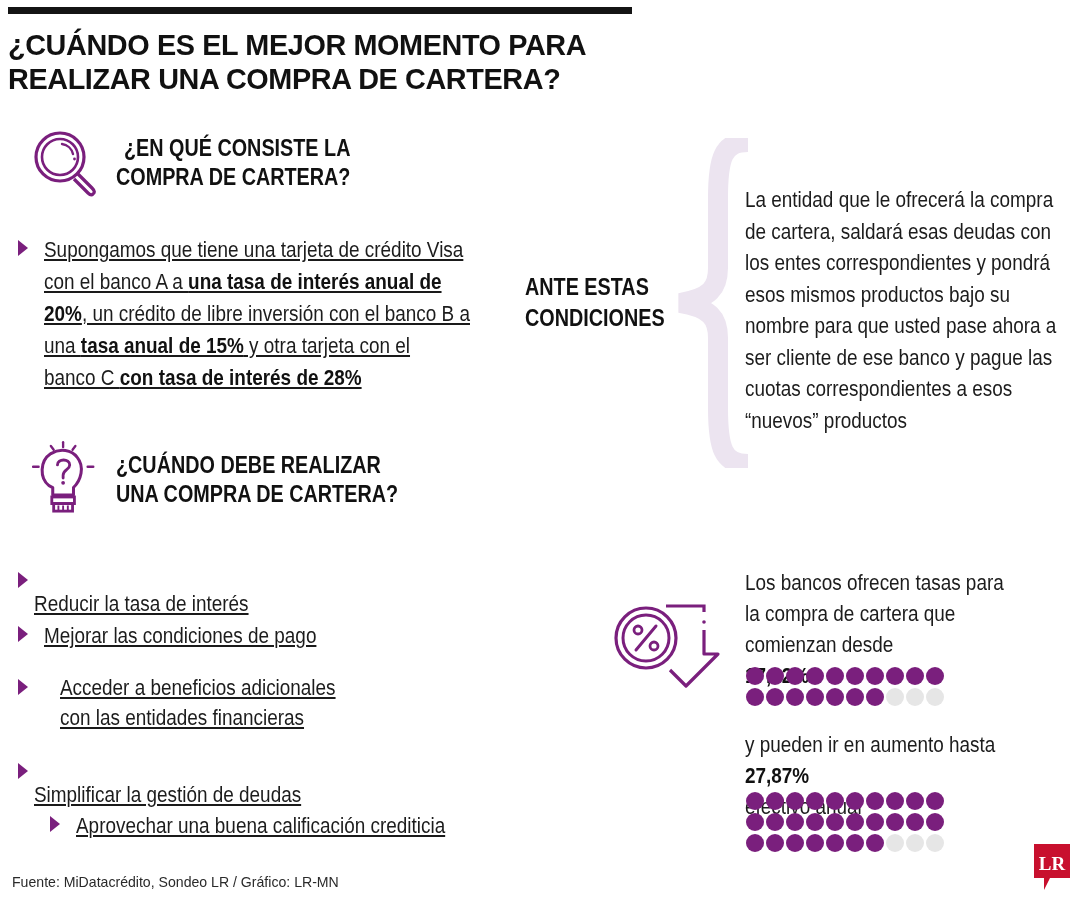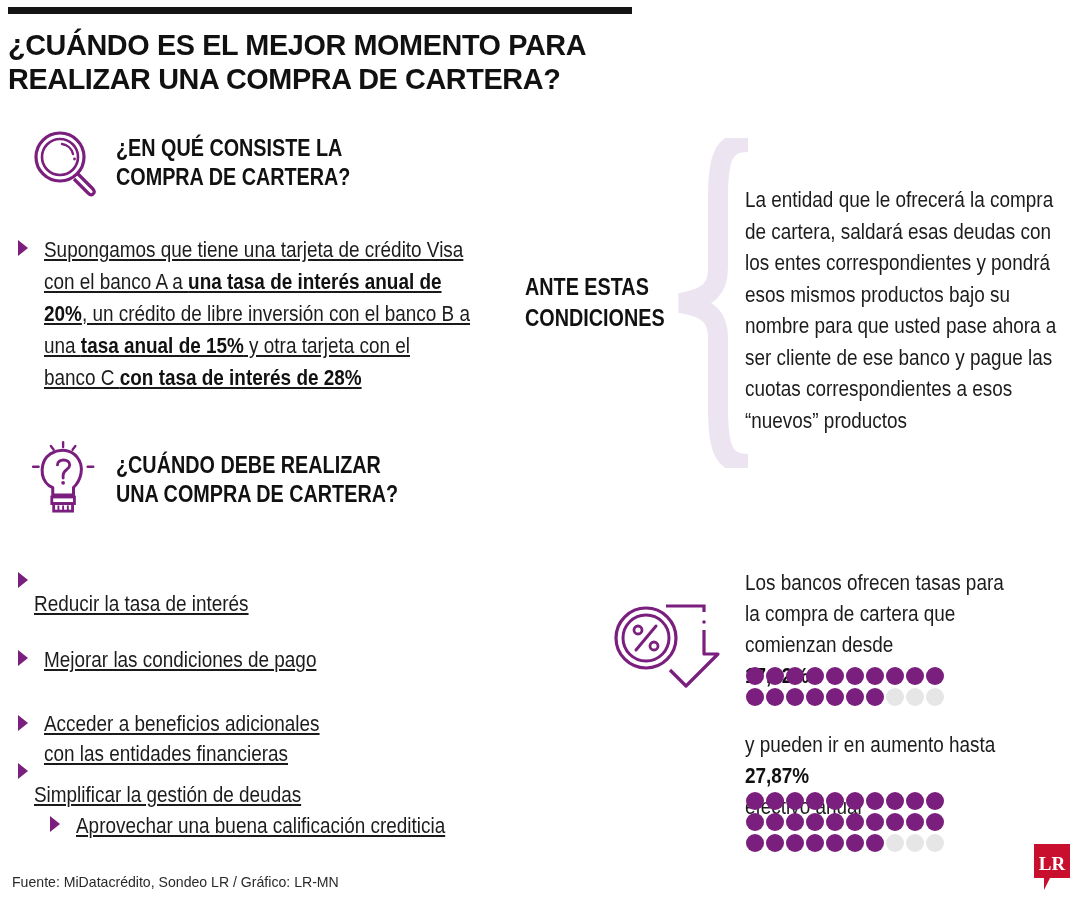--- a/index.html
+++ b/index.html
@@ -81,21 +81,21 @@
 </head>
 <body>
 
 <div class="top-rule"></div>
 
 <h1 class="main-title">
   <span>¿CUÁNDO ES EL MEJOR MOMENTO PARA</span>
   <span>REALIZAR UNA COMPRA DE CARTERA?</span>
 </h1>
 
-<div class="section-head" style="left:30px; top:128px;">
+<div class="section-head" style="left:30px; top:128px;text-align:right;">
   <svg class="icon" viewBox="0 0 70 70">
     <circle cx="30" cy="29" r="24" fill="none" stroke="#7a1f7d" stroke-width="3.2"></circle>
     <circle cx="30" cy="29" r="18" fill="none" stroke="#7a1f7d" stroke-width="2.6"></circle>
     <path d="M32 16 A13 13 0 0 1 43 26" fill="none" stroke="#7a1f7d" stroke-width="2.4" stroke-linecap="round"></path>
     <circle cx="44.5" cy="31" r="1.4" fill="#7a1f7d"></circle>
     <path d="M48 46 L62 60 Q66 64 63 66 Q61 68 58 65 L44 51" fill="none" stroke="#7a1f7d" stroke-width="3.2" stroke-linejoin="round"></path>
   </svg>
   <div class="title" style="margin-left:16px;">
     <span>¿EN QUÉ CONSISTE LA</span>
     <span>COMPRA DE CARTERA?</span>
@@ -152,25 +152,25 @@
   <div class="title" style="margin-left:18px;">
     <span>¿CUÁNDO DEBE REALIZAR</span>
     <span>UNA COMPRA DE CARTERA?</span>
   </div>
 </div>
 
 <div class="bullet" style="top:566px;flex-direction:column;">
   <span class="tri"></span>
   <div class="text">Reducir la tasa de interés</div>
 </div>
-<div class="bullet" style="top:620px;margin-top:24px;">
+<div class="bullet" style="top:620px;">
   <span class="tri"></span>
   <div class="text">Mejorar las condiciones de pago</div>
 </div>
-<div class="bullet" style="top:709px;">
+<div class="bullet" style="top:673px;gap:16px;">
   <span class="tri"></span>
   <div class="text" style="line-height:30px;">
     <div>Acceder a beneficios adicionales</div>
     <div>con las entidades financieras</div>
   </div>
 </div>
 <div class="bullet" style="top:757px;flex-direction:column;">
   <span class="tri"></span>
   <div class="text">Simplificar la gestión de deudas</div>
 </div>

